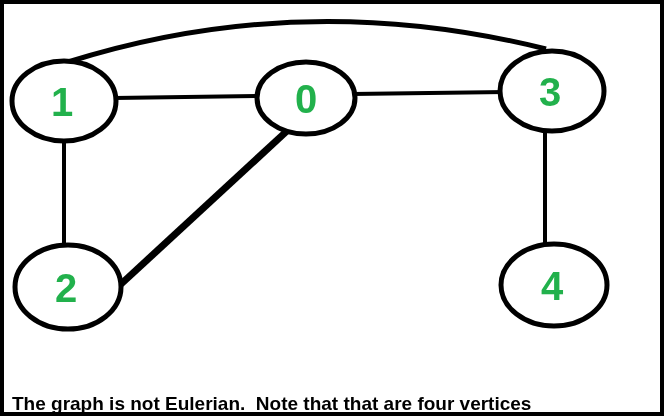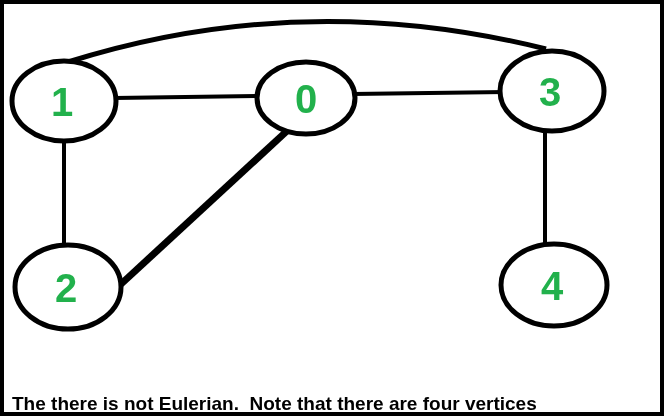--- a/index.html
+++ b/index.html
@@ -62,17 +62,17 @@
     <ellipse cx="550" cy="281" rx="53" ry="41" fill="#ffffff" stroke="#000000" stroke-width="5"></ellipse>
 
     <text class="vertex-label" x="58" y="112" text-anchor="middle" fill="#22b14c">1</text>
     <text class="vertex-label" x="302" y="109" text-anchor="middle" fill="#22b14c">0</text>
     <text class="vertex-label" x="546" y="102" text-anchor="middle" fill="#22b14c">3</text>
     <text class="vertex-label" x="62" y="298" text-anchor="middle" fill="#22b14c">2</text>
     <text class="vertex-label" x="548" y="296" text-anchor="middle" fill="#22b14c">4</text>
   </svg>
 
   <div class="caption">
-    <div>The there is not Eulerian.  Note that there are four vertices</div>
+    <div>The graph is not Eulerian.  Note that that are four vertices</div>
     
   </div>
 
 </div>
 
 </body></html>

